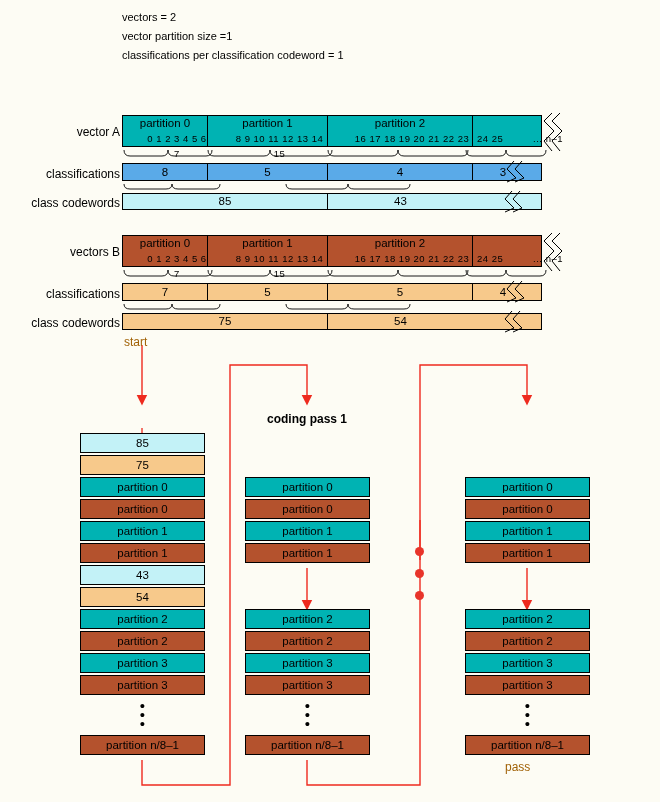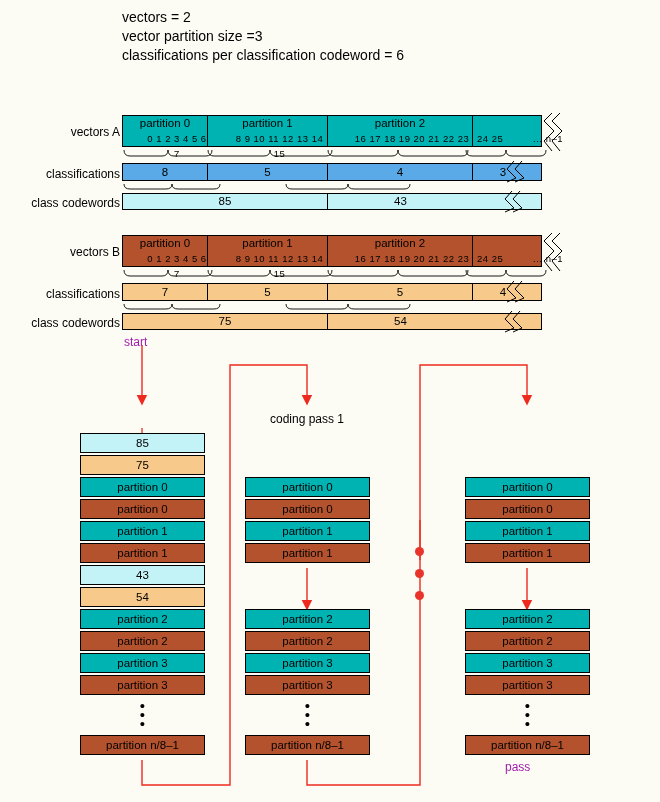--- a/index.html
+++ b/index.html
@@ -9,21 +9,21 @@
     font-family:"Liberation Sans", sans-serif;
     font-size:12px;
     color:#000;
     position:relative;
     overflow:hidden;
   }
   .canvas{position:absolute;left:0;top:0;width:660px;height:802px;}
   .abs{position:absolute;}
 
   
-  .params{left:122px;top:8px;line-height:19px;font-size:14px;}
+  .params{left:122px;top:8px;line-height:19px;font-size:11px;}
 
   
   .rowlabel{font-size:12px;text-align:right;}
 
   
   .bar{box-sizing:border-box;border:1px solid #000;position:absolute;}
   .teal{background:#00b3b3;}
   .rust{background:#b4522d;}
   .blue{background:#5aaae8;}
   .ltblue{background:#c3f2f7;}
@@ -37,35 +37,35 @@
   .cwrow{height:15px;line-height:15px;font-size:11.5px;text-align:center;}
 
   
   .blk{
     box-sizing:border-box;border:1px solid #000;
     height:20px;line-height:19px;text-align:center;font-size:11.5px;
     position:absolute;width:125px;
   }
   .passtitle{font-size:12px;text-align:center;position:absolute;width:160px;}
   .reddot{position:absolute;width:9px;height:9px;border-radius:50%;background:#e8342a;}
-  .redtext{color:#a21caf;font-size:12px;position:absolute;}
+  .redtext{color:#a16207;font-size:12px;position:absolute;}
   svg.ov{position:absolute;left:0;top:0;width:660px;height:802px;pointer-events:none;}
 </style>
 </head>
 <body>
 
 <div class="canvas">
 
   <div class="abs params">
     <div>vectors = 2</div>
-    <div>vector partition size =3</div>
-    <div>classifications per classification codeword = 6</div>
-  </div>
-
-  <div class="abs rowlabel" style="left:20px;top:125px;width:100px;">vectors A</div>
+    <div>vector partition size =1</div>
+    <div>classifications per classification codeword = 1</div>
+  </div>
+
+  <div class="abs rowlabel" style="left:20px;top:125px;width:100px;">vector A</div>
 
   <div class="bar teal" style="left:122px;top:115px;width:420px;height:32px;">
     <div class="abs partcell vtop" style="left:0px;top:0px;width:85px;">partition 0</div>
     <div class="abs partcell vtop" style="left:85px;top:0px;width:120px;">partition 1</div>
     <div class="abs partcell vtop" style="left:205px;top:0px;width:145px;">partition 2</div>
     <div class="abs vtop" style="left:350px;top:0px;width:68px;"></div>
 
     <div class="abs partcell vbot" style="left:0px;top:15px;width:85px;">0 1 2 3 4 5 6 7</div>
     <div class="abs partcell vbot" style="left:85px;top:15px;width:120px;">8 9 10 11 12 13 14 15</div>
     <div class="abs partcell vbot" style="left:205px;top:15px;width:145px;">16 17 18 19 20 21 22 23</div>
@@ -189,21 +189,21 @@
     <div class="blk ltblue" style="left:0;top:132px;">43</div>
     <div class="blk orange" style="left:0;top:154px;">54</div>
     <div class="blk teal" style="left:0;top:176px;color:#000;">partition 2</div>
     <div class="blk rust" style="left:0;top:198px;color:#000;">partition 2</div>
     <div class="blk teal" style="left:0;top:220px;color:#000;">partition 3</div>
     <div class="blk rust" style="left:0;top:242px;color:#000;">partition 3</div>
     <div class="abs" style="left:0;top:268px;width:125px;text-align:center;font-size:15px;line-height:9px;">•<br>•<br>•</div>
     <div class="blk rust" style="left:0;top:302px;color:#000;">partition n/8–1</div>
   </div>
 
-  <div class="abs passtitle" style="left:227px;top:412px;">coding pass 1</div>
+  <div class="abs passtitle" style="left:227px;top:412px;font-weight:bold;">coding pass 1</div>
   <div class="abs" style="left:245px;top:477px;">
     <div class="blk teal" style="left:0;top:0;color:#000;">partition 0</div>
     <div class="blk rust" style="left:0;top:22px;color:#000;">partition 0</div>
     <div class="blk teal" style="left:0;top:44px;color:#000;">partition 1</div>
     <div class="blk rust" style="left:0;top:66px;color:#000;">partition 1</div>
     <div class="blk teal" style="left:0;top:132px;color:#000;">partition 2</div>
     <div class="blk rust" style="left:0;top:154px;color:#000;">partition 2</div>
     <div class="blk teal" style="left:0;top:176px;color:#000;">partition 3</div>
     <div class="blk rust" style="left:0;top:198px;color:#000;">partition 3</div>
     <div class="abs" style="left:0;top:224px;width:125px;text-align:center;font-size:15px;line-height:9px;">•<br>•<br>•</div>

